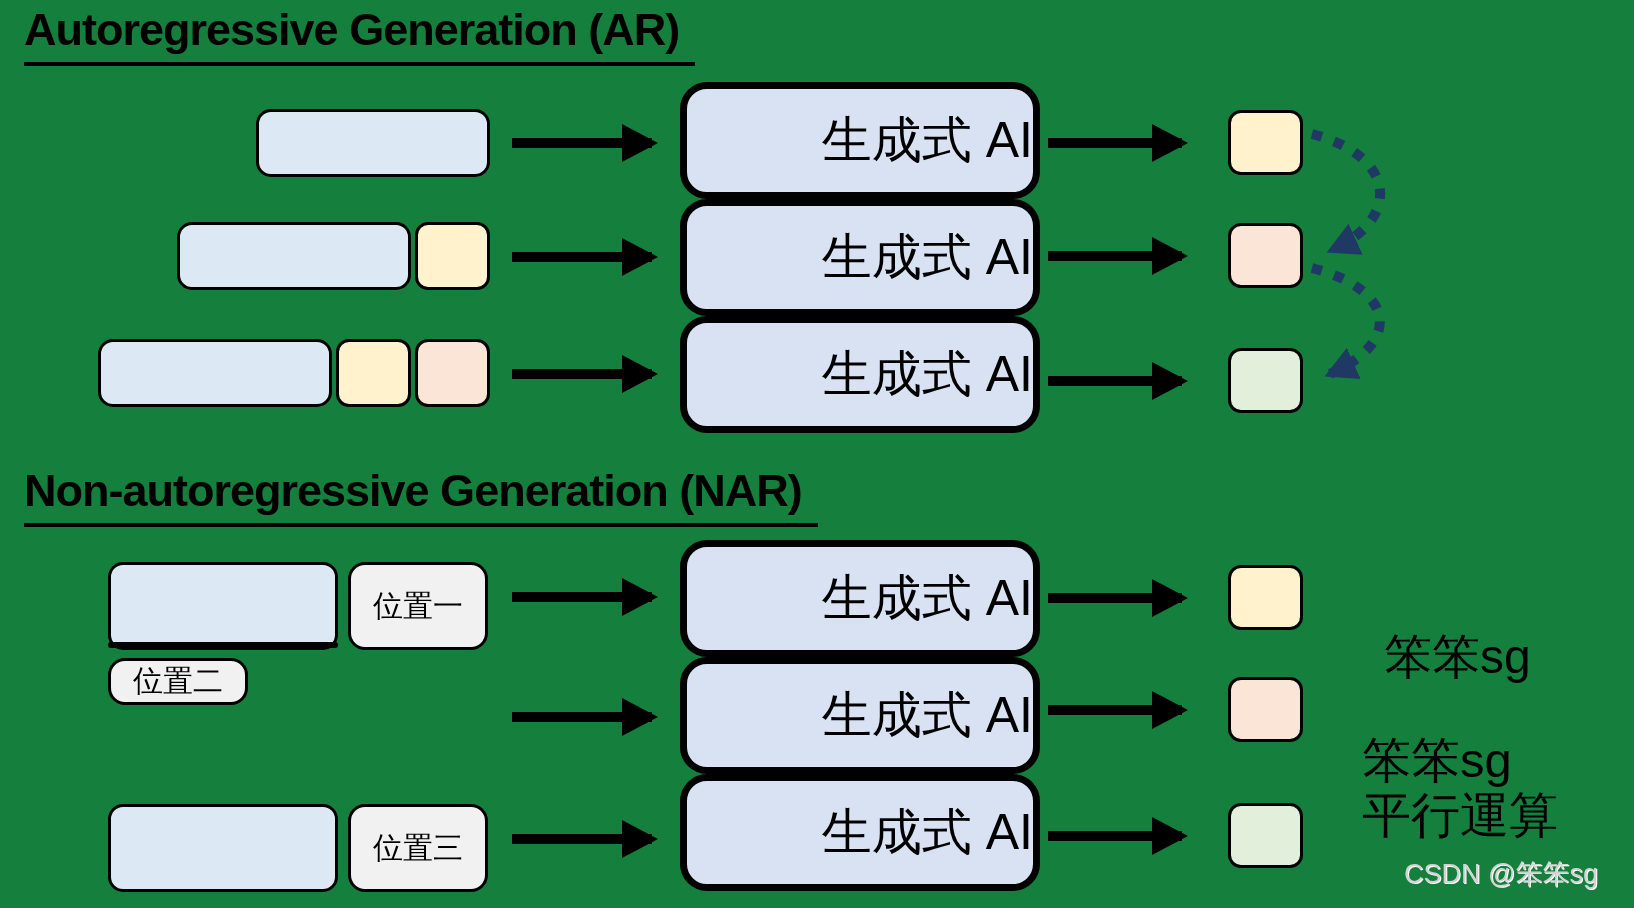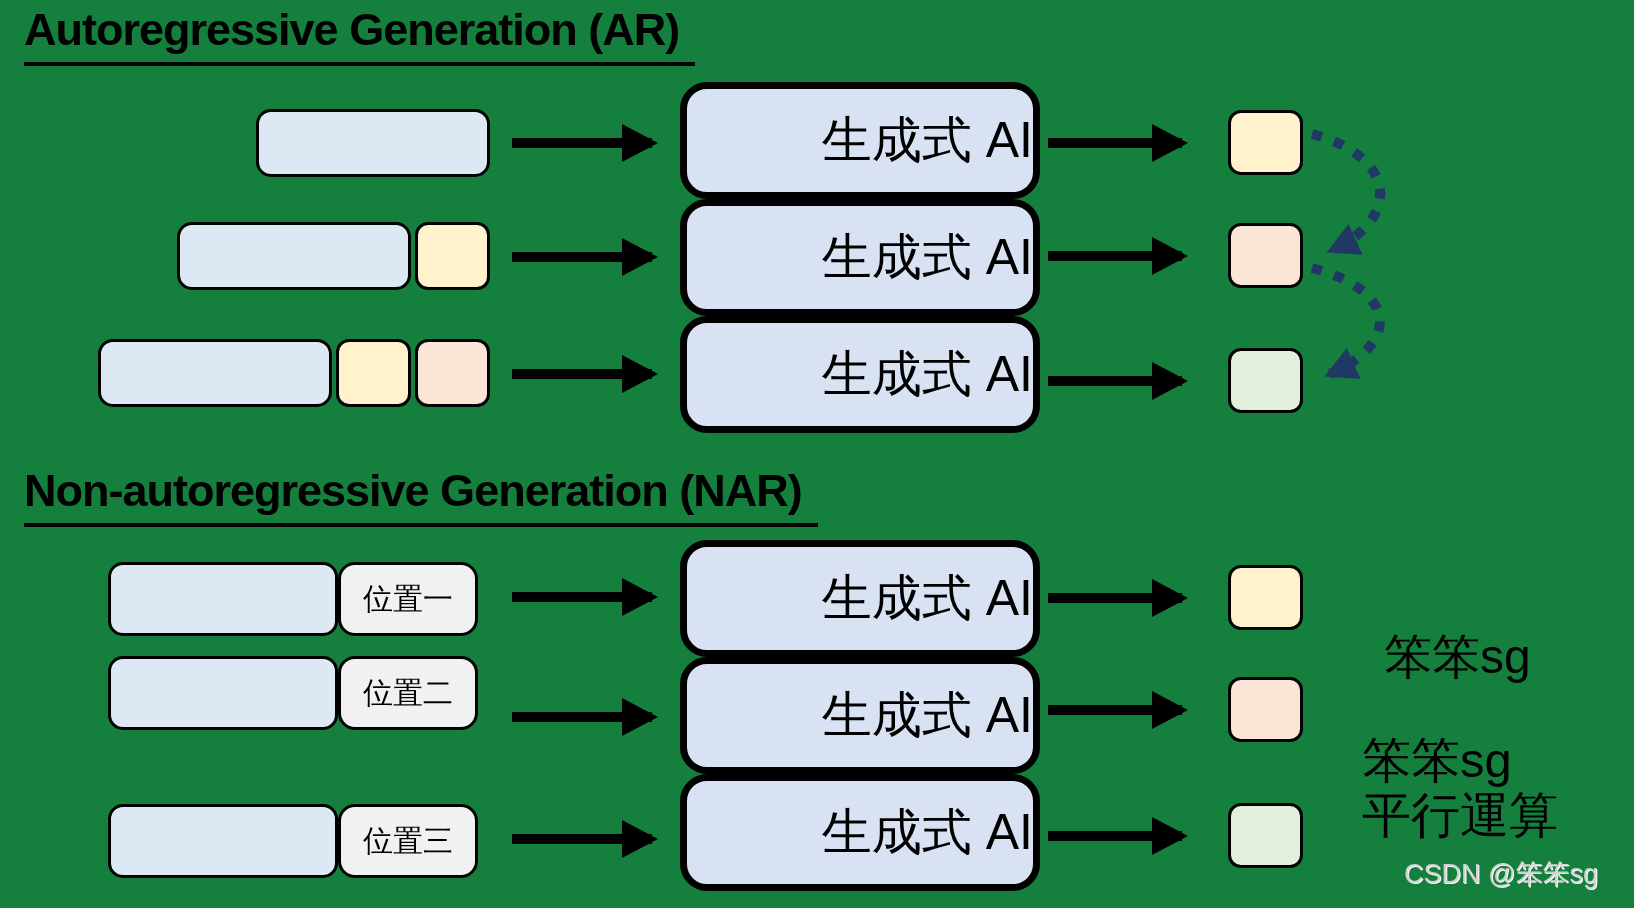--- a/index.html
+++ b/index.html
@@ -16,21 +16,21 @@
   .canvas{
     position:relative;width:1634px;height:908px;background:#15803d;
     font-family:"Liberation Sans",sans-serif;color:#000;overflow:hidden;
   }
   .sec-title{position:absolute;left:24px;font-size:45px;font-weight:700;letter-spacing:-1px;white-space:nowrap;}
   .sec-title .u{display:inline-block;border-bottom:4px solid #000;padding:0 16px 6px 0;}
 
   
   .in-row{position:absolute;display:flex;gap:4px;height:68px;}
   .ar-right{right:1144px;}
-  .nar-row{position:absolute;left:108px;display:flex;height:74px;}
+  .nar-row{position:absolute;left:108px;display:flex;gap:10px;height:88px;}
   .tok{box-sizing:border-box;border:3px solid #000;}
   .tok.ctx{width:234px;background:var(--c-ctx);border-radius:15px;}
   .tok.ctx.nar{width:230px;}
   .tok.sm{width:75px;border-radius:13px;}
   .tok.yellow{background:var(--c-y);}
   .tok.peach{background:var(--c-p);}
   .tok.green{background:var(--c-g);}
 
   .pos{box-sizing:border-box;width:140px;background:var(--c-pos);border:3px solid #000;
        border-radius:17px;display:flex;align-items:center;justify-content:center;font-size:30px;}
@@ -91,21 +91,21 @@
   </div>
 
   <div class="out yellow tok" style="top:110px;"></div>
   <div class="out peach tok" style="top:223px;"></div>
   <div class="out green tok" style="top:348px;"></div>
 
   <div class="nar-row" style="top:562px;">
     <div class="tok ctx nar"></div>
     <div class="pos">位置一</div>
   </div>
-  <div class="nar-row" style="top:656px;">
+  <div class="nar-row" style="top:642px;flex-direction:column;">
     <div class="tok ctx nar"></div>
     <div class="pos">位置二</div>
   </div>
   <div class="nar-row" style="top:804px;justify-content:space-between;">
     <div class="tok ctx nar"></div>
     <div class="pos">位置三</div>
   </div>
 
   <div class="model-stack" style="top:540px;">
     <div class="model-box">

